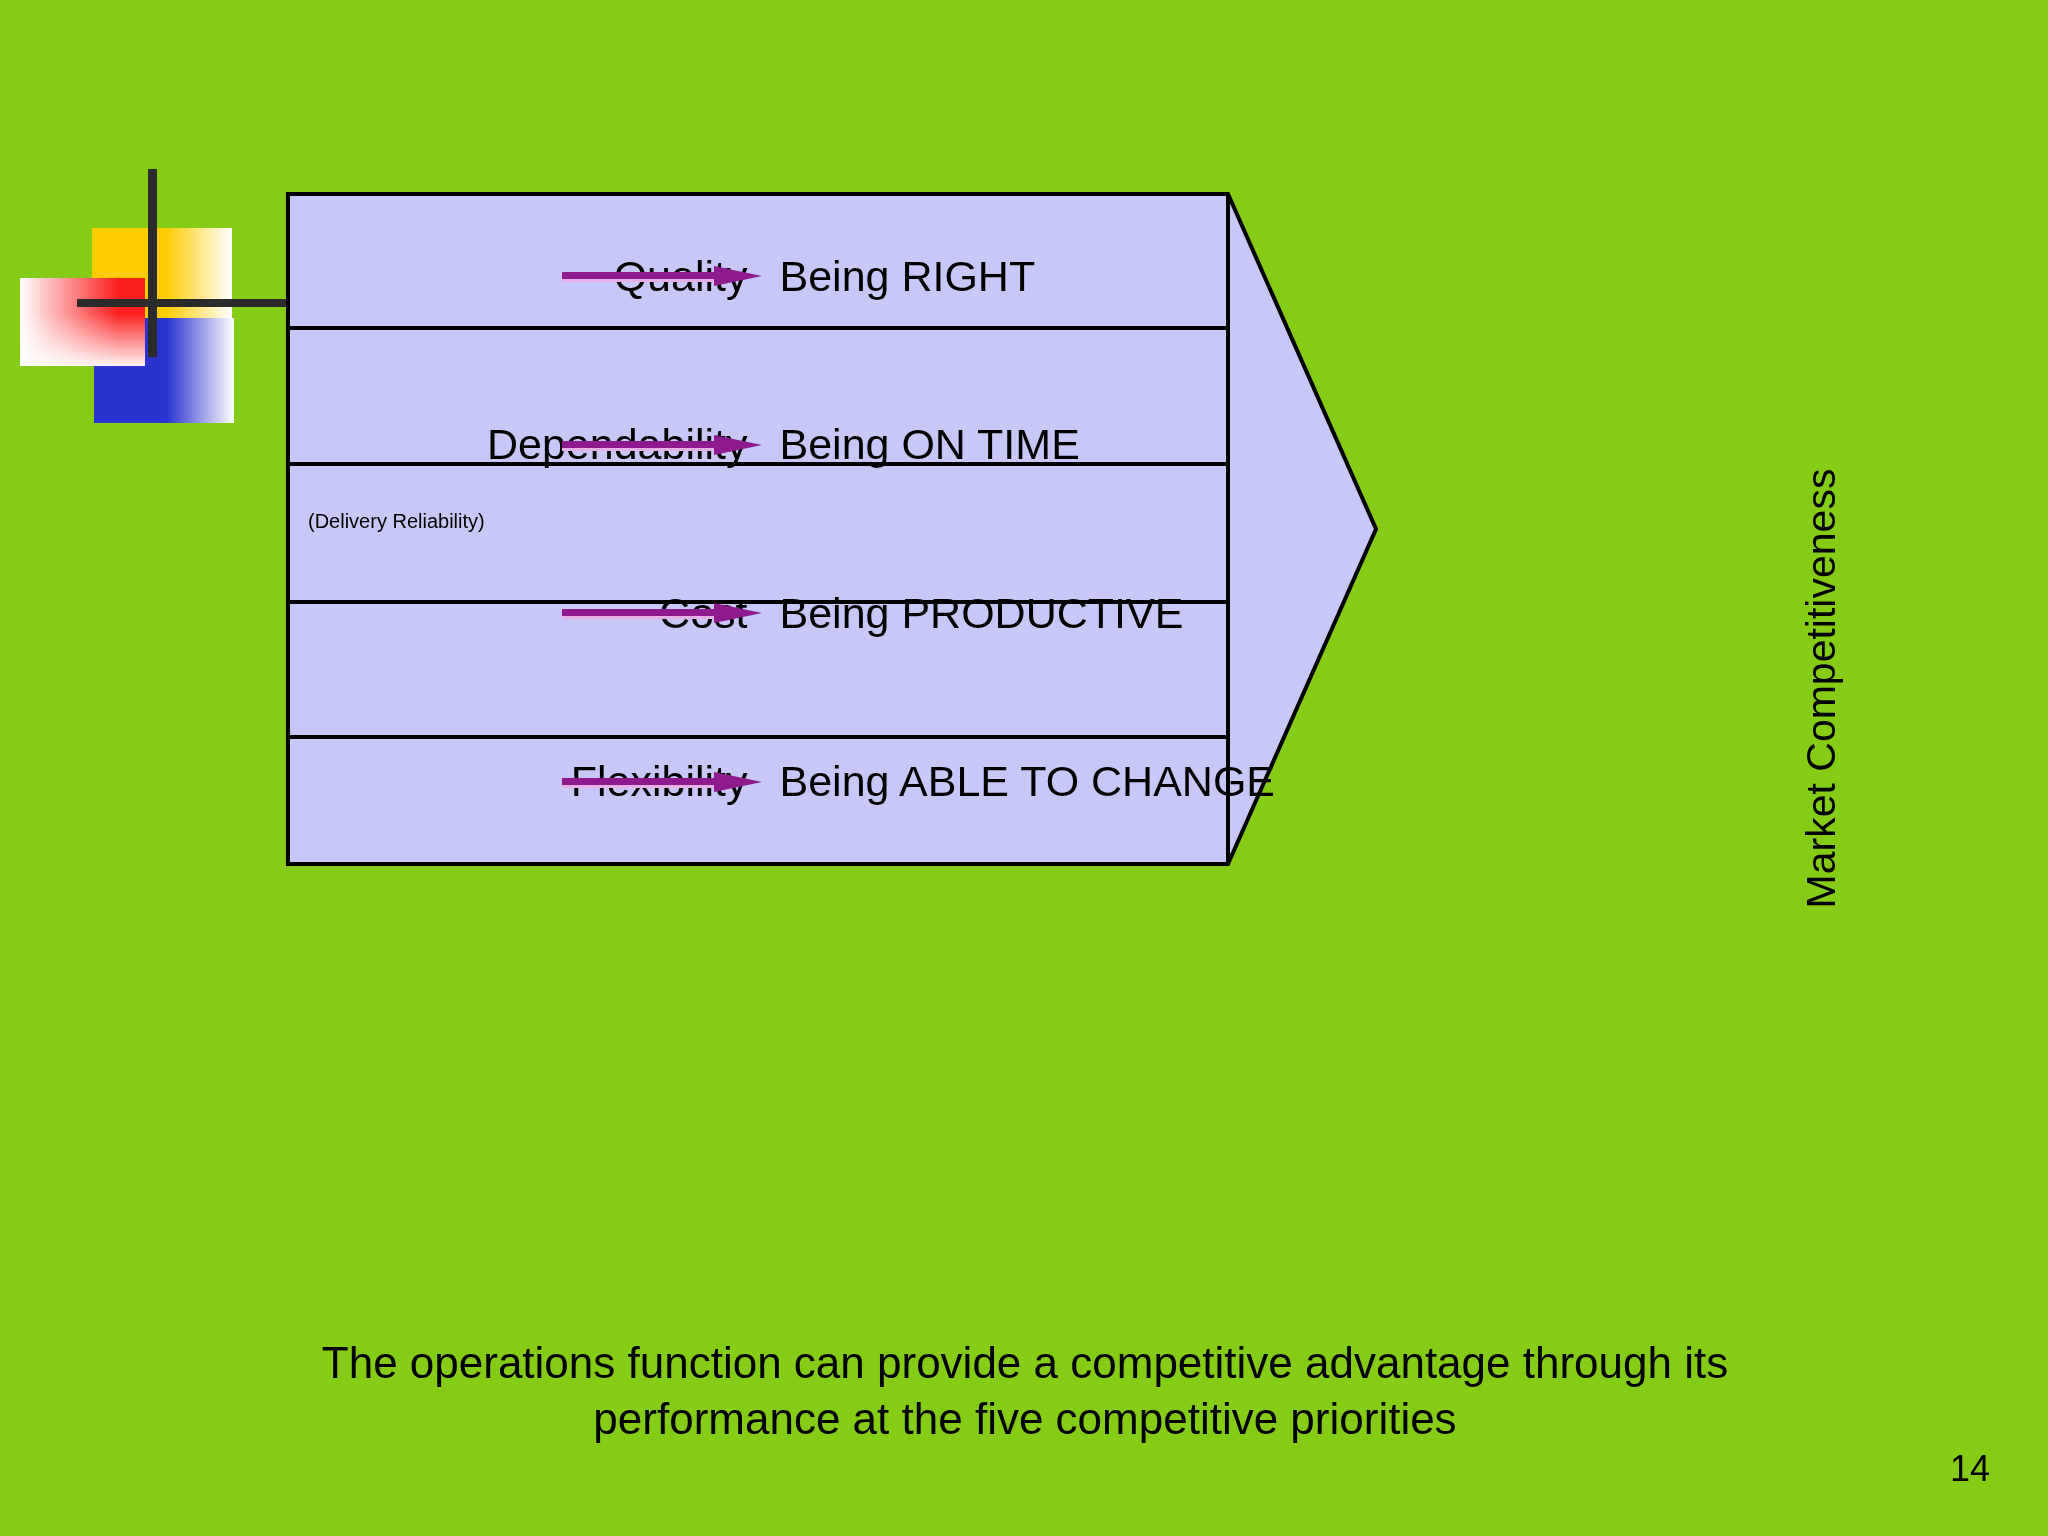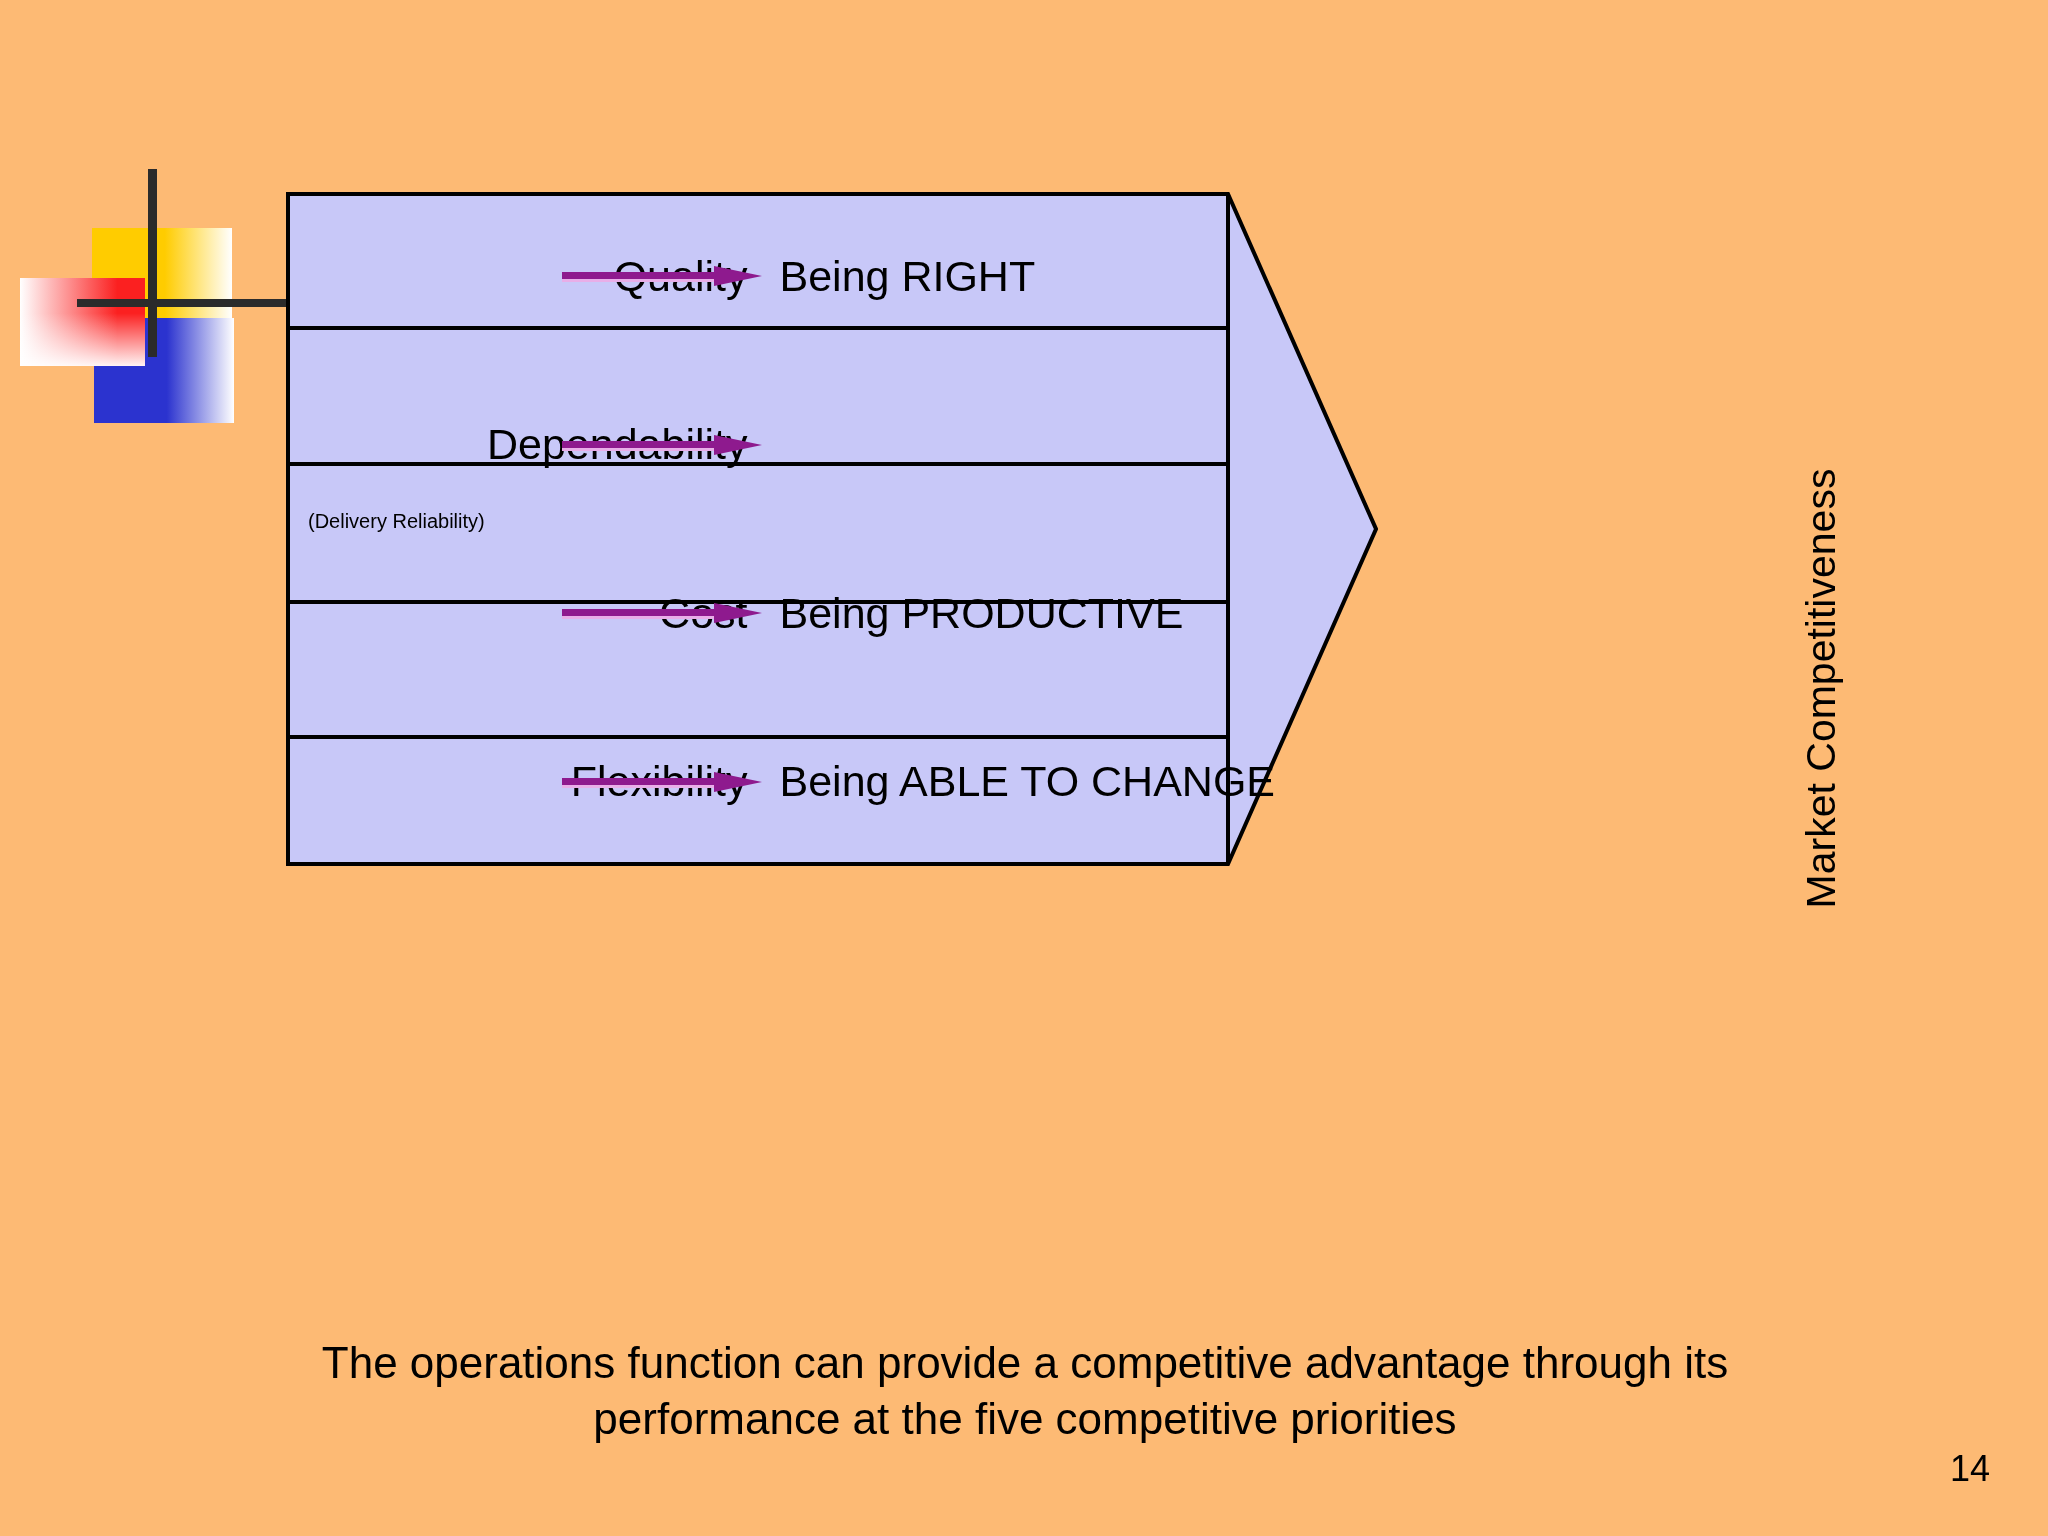--- a/index.html
+++ b/index.html
@@ -8,21 +8,21 @@
     padding: 0;
     background: #ffffff;
   }
   body {
     font-family: "Liberation Sans", sans-serif;
   }
   #slide {
     position: relative;
     width: 2048px;
     height: 1536px;
-    background: #fdba74;
+    background: #84cc16;
     overflow: hidden;
   }
 
   
   .logo {
     position: absolute;
     left: 20px;
     top: 160px;
     width: 280px;
     height: 220px;
@@ -228,20 +228,23 @@
 
       <div class="row">
         <div class="cell-left">
           <span class="prio-label">Dependability</span>
         </div>
         <svg class="minarrow" style="left:276px;" viewBox="0 0 200 24">
           <rect x="0" y="8" width="160" height="8" fill="#8e1a8e"></rect>
           <rect x="0" y="15" width="160" height="3" fill="#e8aee8"></rect>
           <polygon points="152,2 200,12 152,22" fill="#8e1a8e"></polygon>
         </svg>
+        <div class="cell-right">
+          <span class="outcome-label">Being ON TIME</span>
+        </div>
         <span class="sublabel">(Delivery Reliability)</span>
       </div>
 
       <div class="row">
         <div class="cell-left">
           <span class="prio-label">Cost</span>
         </div>
         <svg class="minarrow" style="left:276px;" viewBox="0 0 200 24">
           <rect x="0" y="8" width="160" height="8" fill="#8e1a8e"></rect>
           <rect x="0" y="15" width="160" height="3" fill="#e8aee8"></rect>

